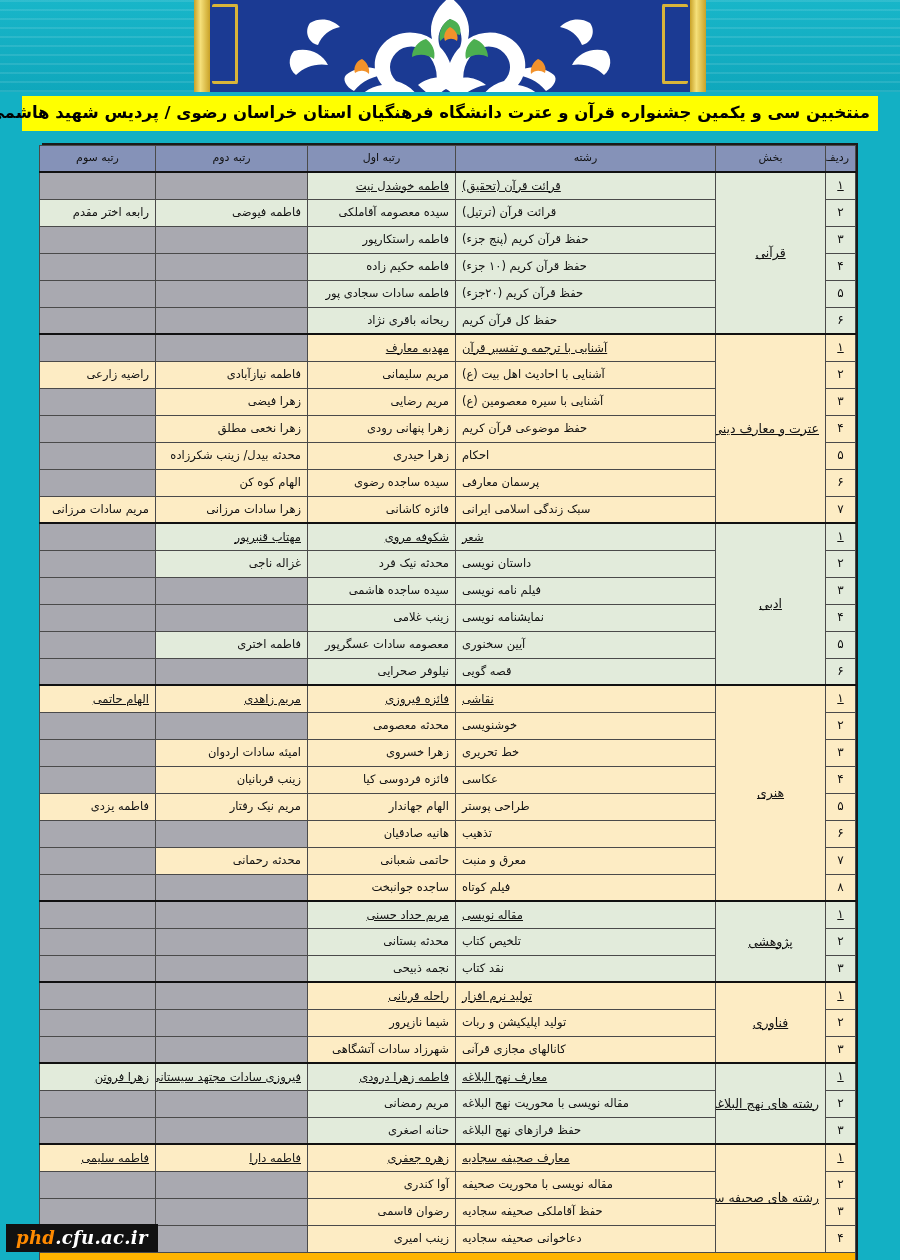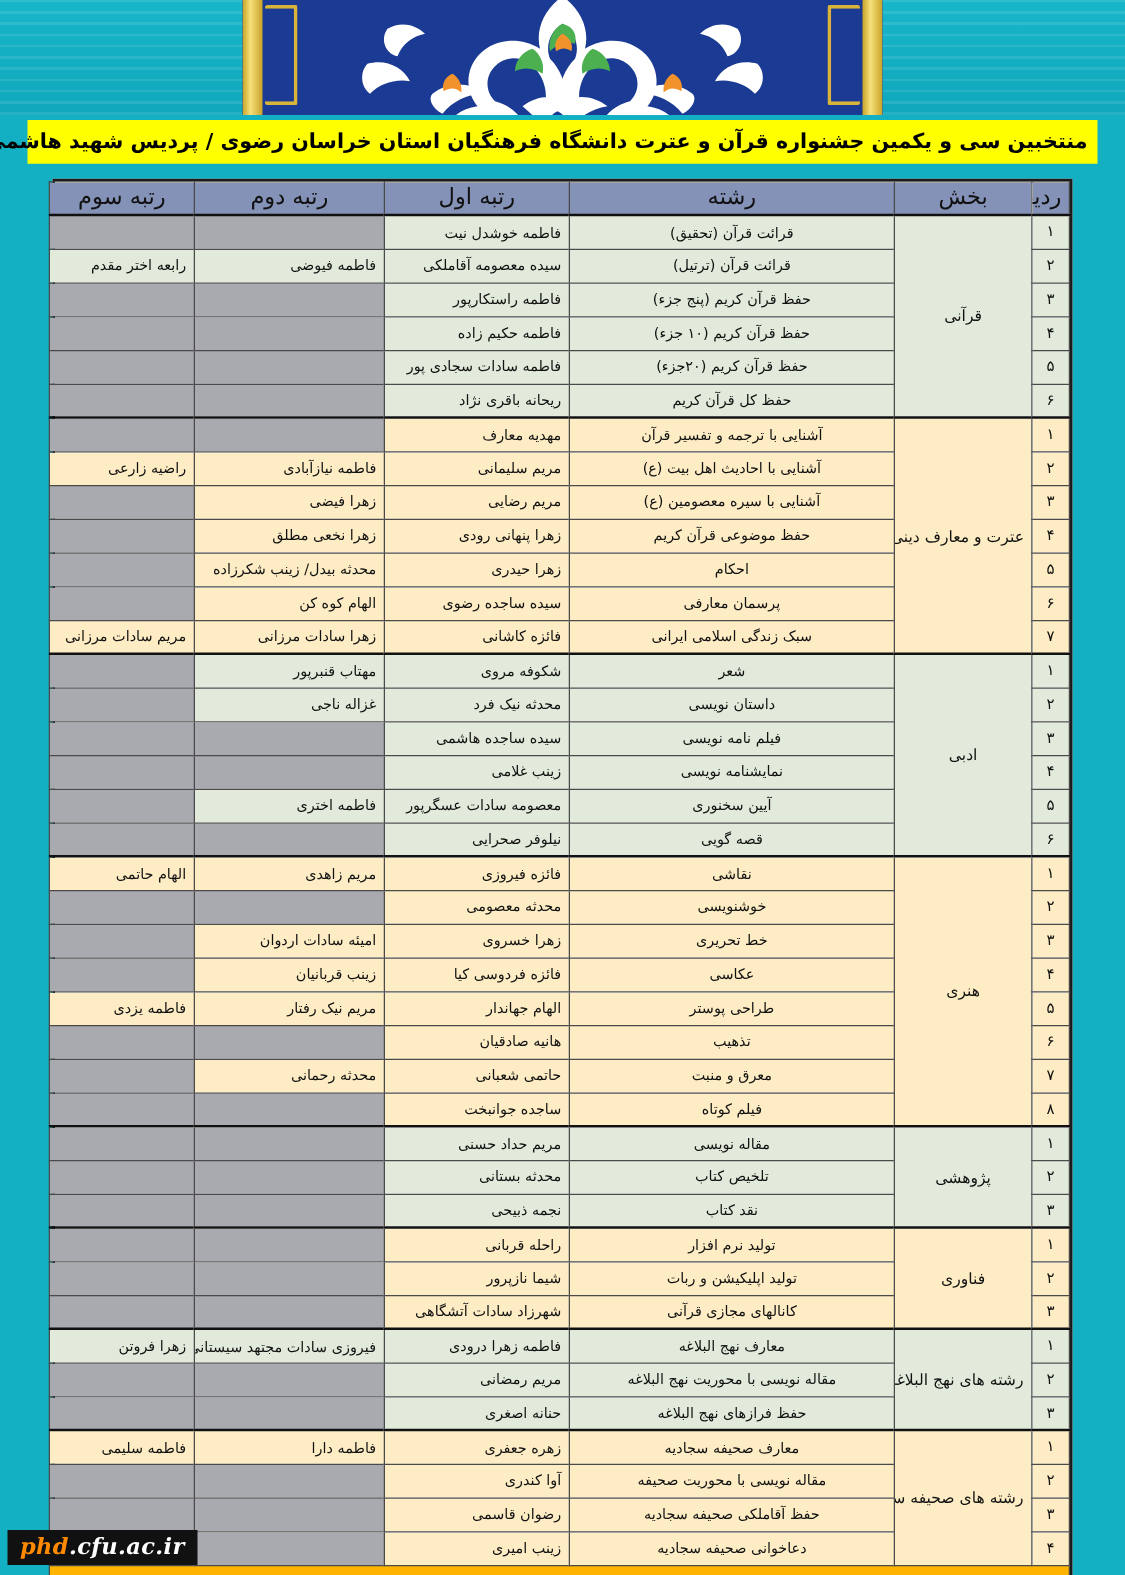--- a/index.html
+++ b/index.html
@@ -123,37 +123,37 @@
   col.c-bakhsh  { width: 110px; }
   col.c-reshte  { width: 260px; }
   col.c-r1      { width: 148px; }
   col.c-r2      { width: 152px; }
   col.c-r3      { width: 116px; }
 
   thead th {
     background: #8592b8;
     color: #000;
     font-weight: bold;
-    font-size: 18px;
+    font-size: 11px;
     text-align: center;
     height: 28px;
     border: 1px solid #2a2a2a;
   }
 
   td.radif    { text-align: center; font-size: 12px; }
   td.bakhsh   { text-align: center; font-size: 12.5px; line-height: 1.5; margin-top: 40px; }
-  td.reshte   { text-align: center; padding-right: 10px; }
+  td.reshte   { text-align: left; padding-right: 10px; }
   td.name     { text-align: right; padding-right: 10px; }
   td.empty    { background: #a9a9b0 !important; }
 
   
   tr.band-green td { background: #e2ebdb; }
   tr.band-cream td { background: #fdecc4; }
 
-  tr.sec-start td { border-top: 2px solid #111; }
+  tr.sec-start td { border-top: 2px solid #111; text-decoration: underline; }
 
   
   .sep-row td {
     background: #ffb400;
     height: 20px;
     border-top: 4px solid #111;
     border-bottom: 4px solid #111;
     border-left: none;
     border-right: none;
     padding: 0;

